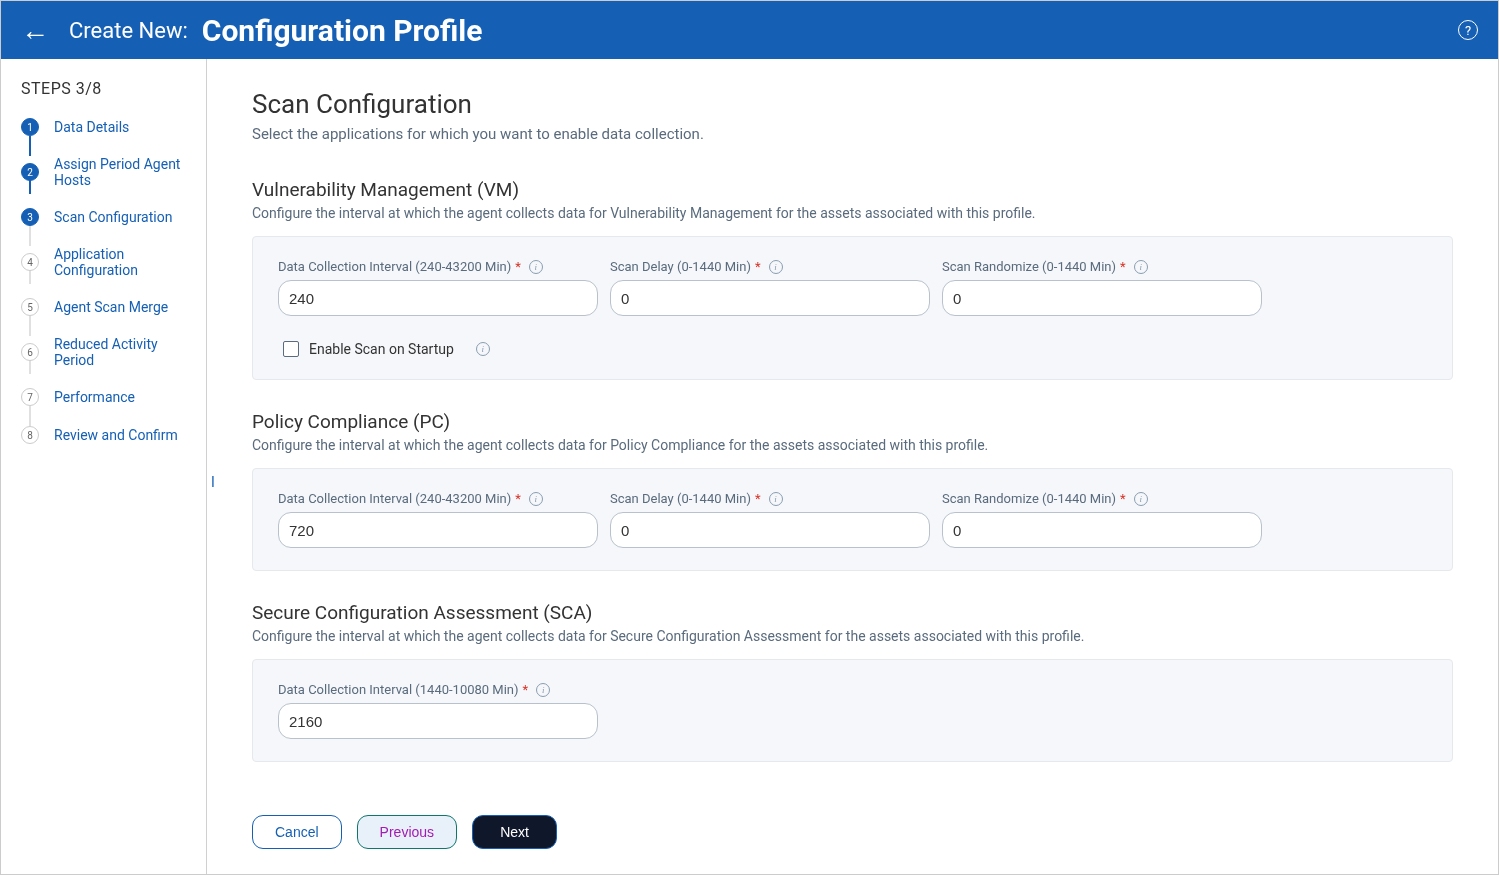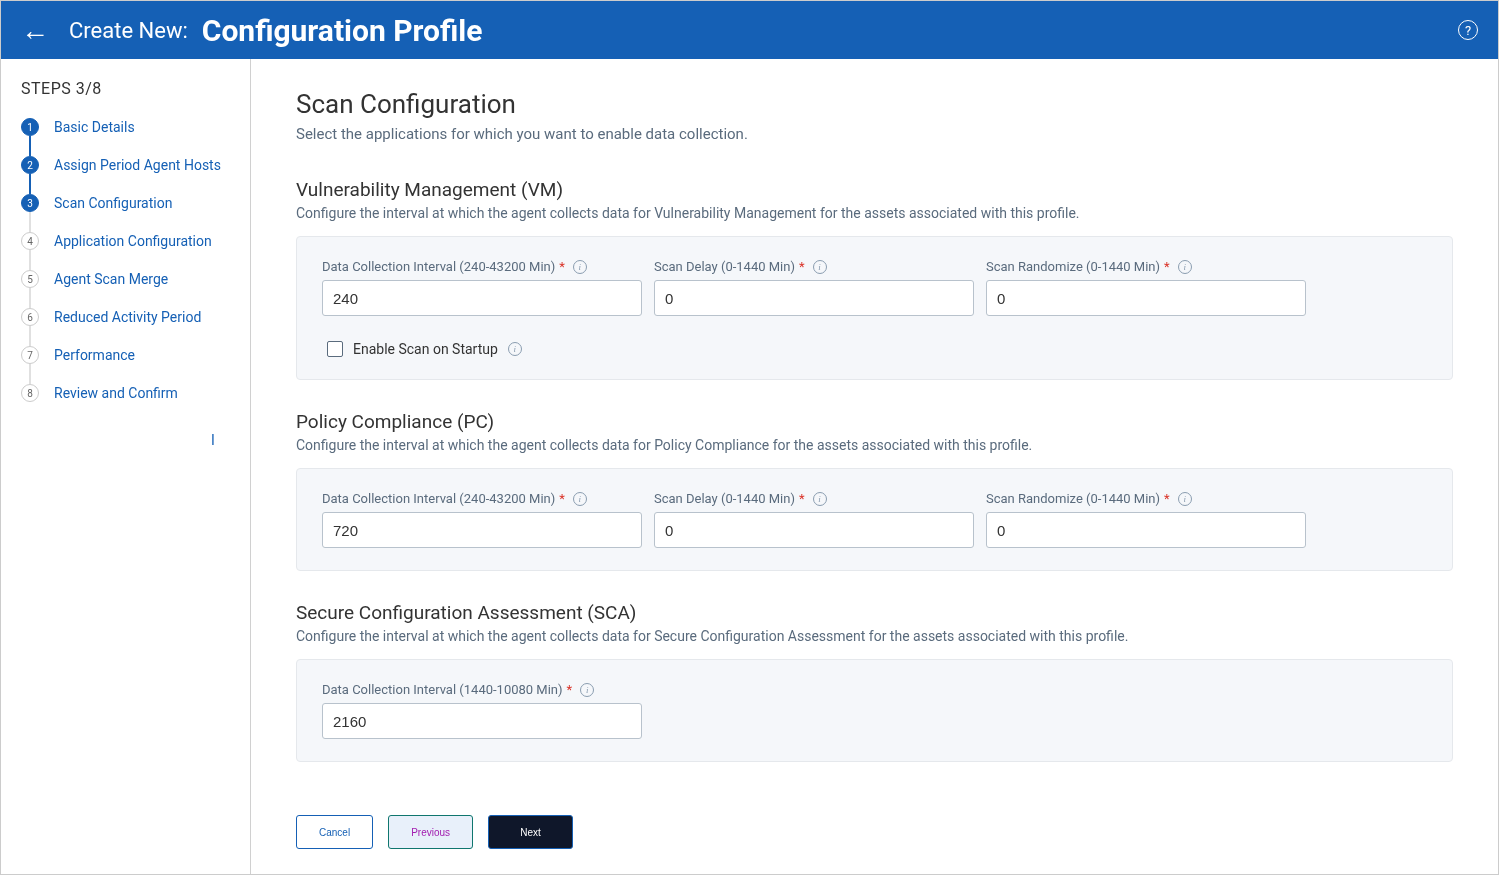--- a/index.html
+++ b/index.html
@@ -46,21 +46,21 @@
       align-items: center;
       justify-content: center;
       font-size: 13px;
       cursor: pointer;
     }
     .body-container {
       display: flex;
       height: calc(100% - 58px);
     }
     .sidebar {
-      width: 250px;
+      width: 206px;
       background: #fff;
       border-right: 1px solid #d0d0d0;
       padding: 20px 5px 20px 20px;
     }
     .steps-label {
       font-size: 16px;
       font-weight: 400;
       color: #333;
       margin-bottom: 20px;
       letter-spacing: 0.5px;
@@ -192,21 +192,21 @@
       color: #8a9db0;
       font-style: italic;
       font-family: serif;
       cursor: pointer;
       margin-left: 4px;
     }
     .text-input {
       width: 100%;
       height: 36px;
       border: 1px solid #b8c2cc;
-      border-radius: 3px;
+      border-radius: 13px;
       padding: 0 10px;
       font-size: 15px;
       color: #333;
       background: #fff;
     }
     .checkbox-row {
       display: flex;
       align-items: center;
       margin-top: 25px;
       padding-left: 5px;
@@ -218,33 +218,33 @@
       border-radius: 2px;
       margin-right: 10px;
       cursor: pointer;
       background: #fff;
     }
     .checkbox-label {
       font-size: 14px;
       color: #333;
       display: flex;
       align-items: center;
-      gap: 6px;
+      gap: 18px;
     }
     .footer {
       padding: 15px 45px 25px 45px;
       display: flex;
       gap: 15px;
       align-items: center;
     }
     .btn {
       height: 34px;
       padding: 4px 22px;
-      border-radius: 3px;
-      font-size: 10px;
+      border-radius: 11px;
+      font-size: 14px;
       cursor: pointer;
       display: flex;
       align-items: center;
       justify-content: center;
     }
     .btn-cancel {
       background: #fff;
       border: 1px solid #1560b5;
       color: #1560b5;
     }
@@ -270,21 +270,21 @@
   <span class="header-title-main">Configuration Profile</span>
   <span class="help-icon">?</span>
 </div>
 
 <div class="body-container">
   <div class="sidebar">
     <div class="steps-label">STEPS 3/8</div>
     <ul class="step-list" id="step-list">
         <li class="step-item">
           <span class="step-num done">1</span>
-          <span class="step-label">Basic Details</span>
+          <span class="step-label">Data Details</span>
           <div class="step-connector solid"></div>
         </li>
         <li class="step-item">
           <span class="step-num done">2</span>
           <span class="step-label">Assign Period Agent Hosts</span>
           <div class="step-connector solid"></div>
         </li>
         <li class="step-item">
           <span class="step-num current">3</span>
           <span class="step-label">Scan Configuration</span>

